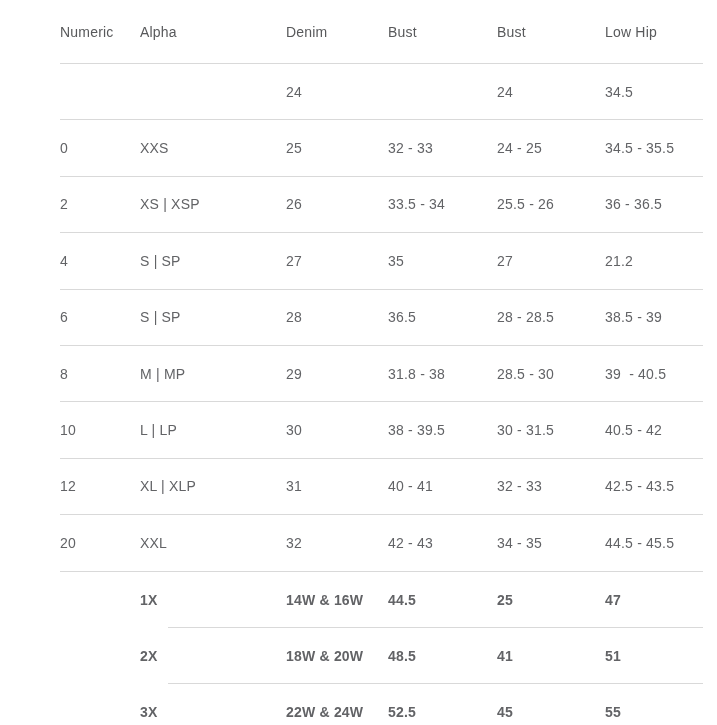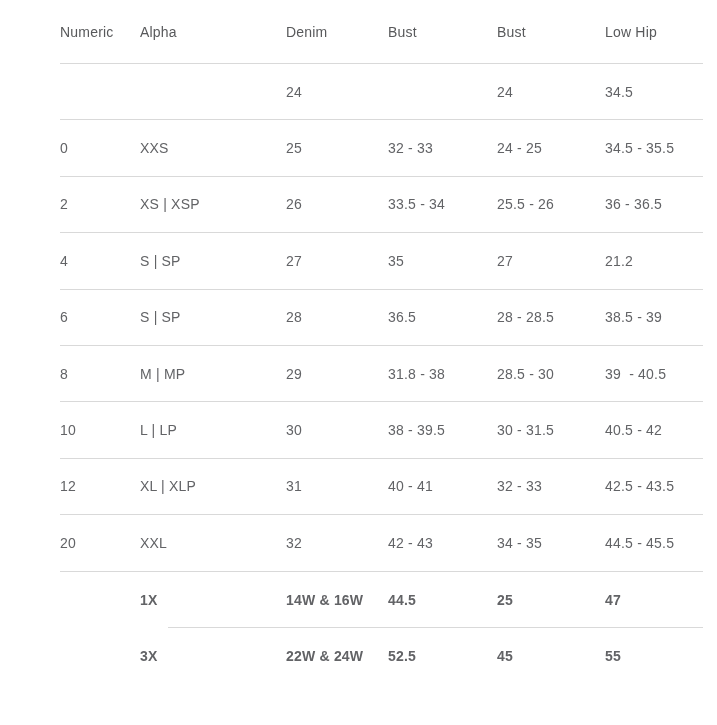--- a/index.html
+++ b/index.html
@@ -149,20 +149,29 @@
       </div>
       <div class="row data-row inset-border">
         <span class="cell c0"></span>
         <span class="cell c1">1X</span>
         <span class="cell c2">14W &amp; 16W</span>
         <span class="cell c3">44.5</span>
         <span class="cell c4">25</span>
         <span class="cell c5">47</span>
         <div class="inset-line"></div>
       </div>
+      <div class="row data-row inset-border">
+        <span class="cell c0"></span>
+        <span class="cell c1">2X</span>
+        <span class="cell c2">18W &amp; 20W</span>
+        <span class="cell c3">48.5</span>
+        <span class="cell c4">41</span>
+        <span class="cell c5">51</span>
+        <div class="inset-line"></div>
+      </div>
       <div class="row data-row no-border">
         <span class="cell c0"></span>
         <span class="cell c1">3X</span>
         <span class="cell c2">22W &amp; 24W</span>
         <span class="cell c3">52.5</span>
         <span class="cell c4">45</span>
         <span class="cell c5">55</span>
       </div>
     </div>
 </div>

